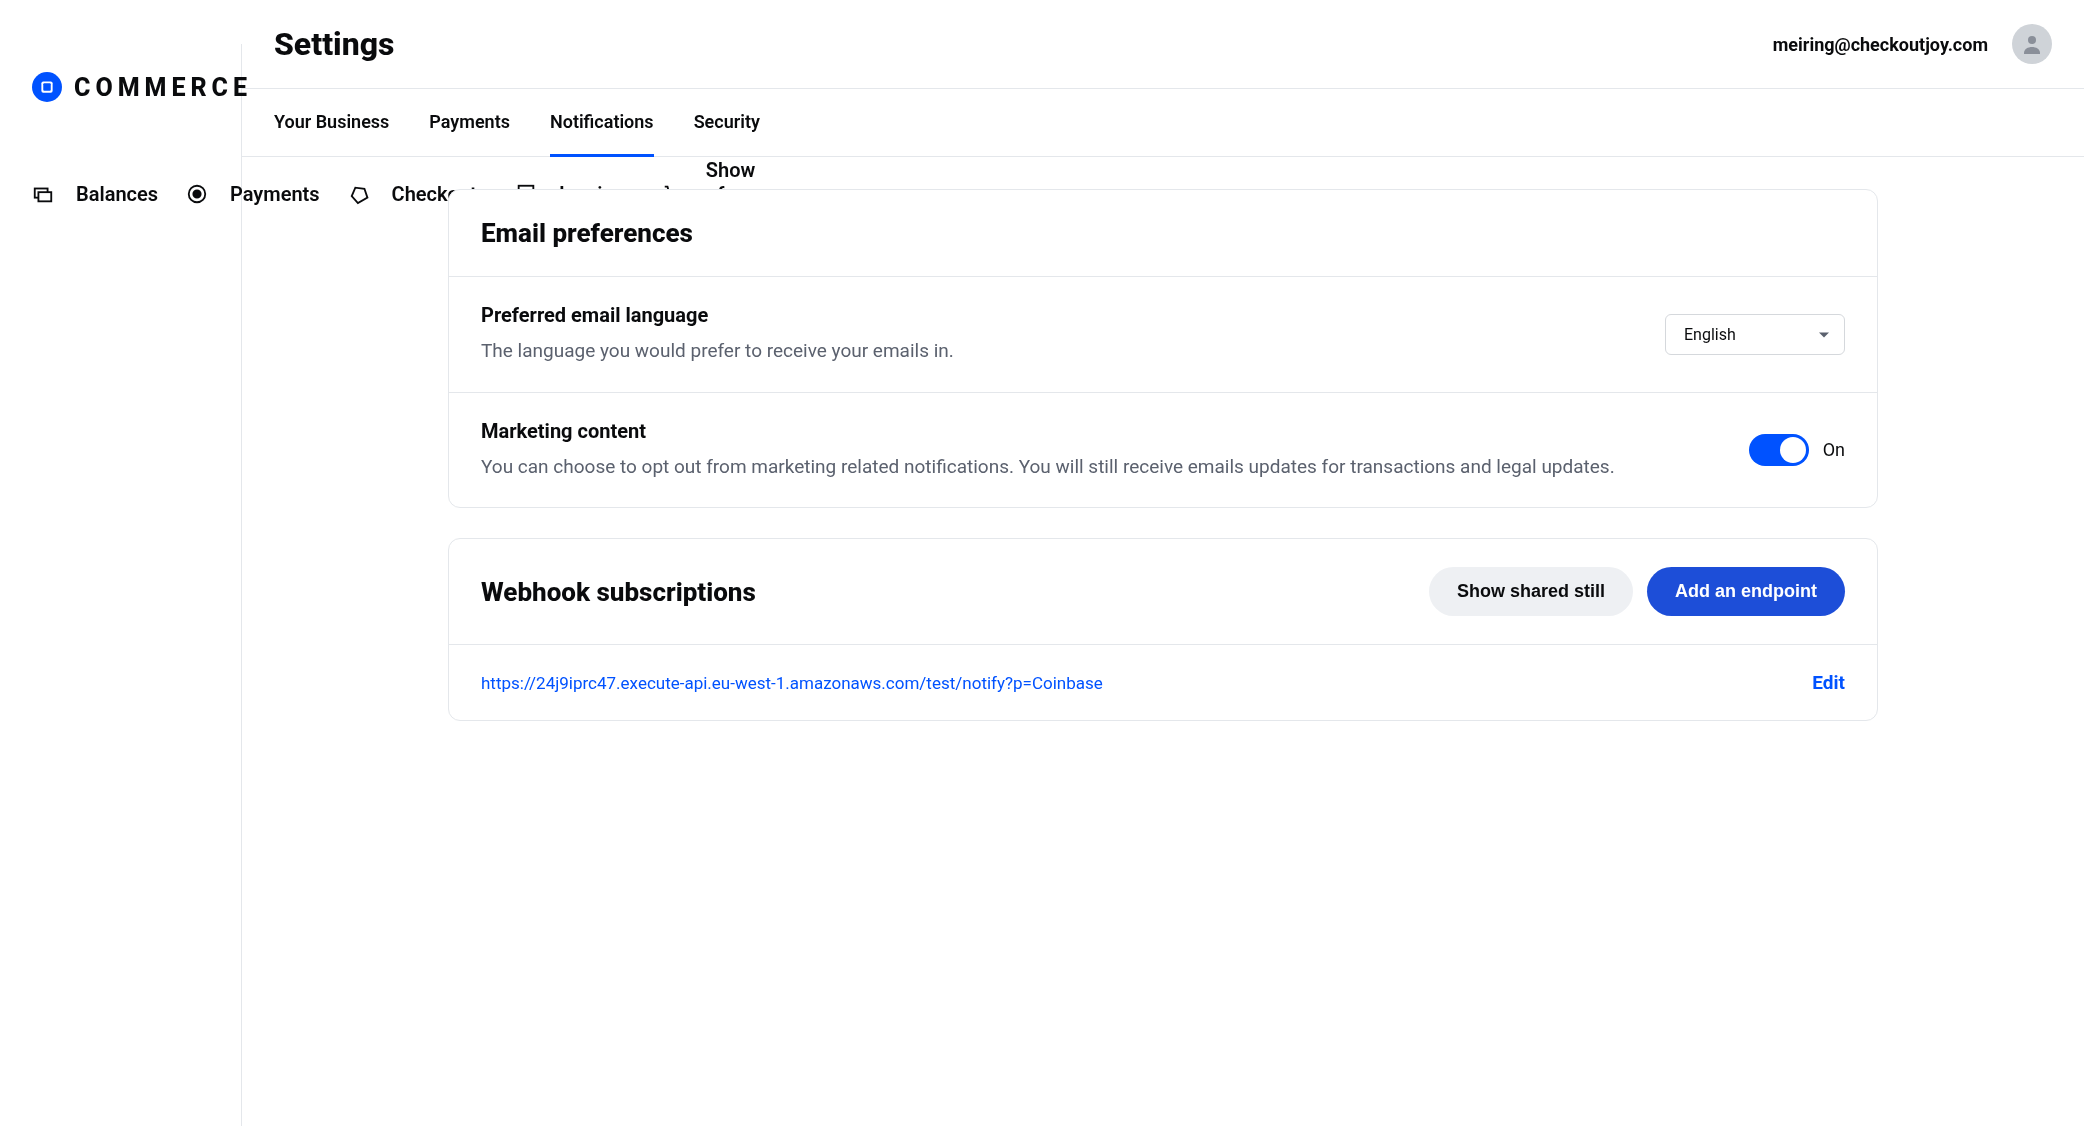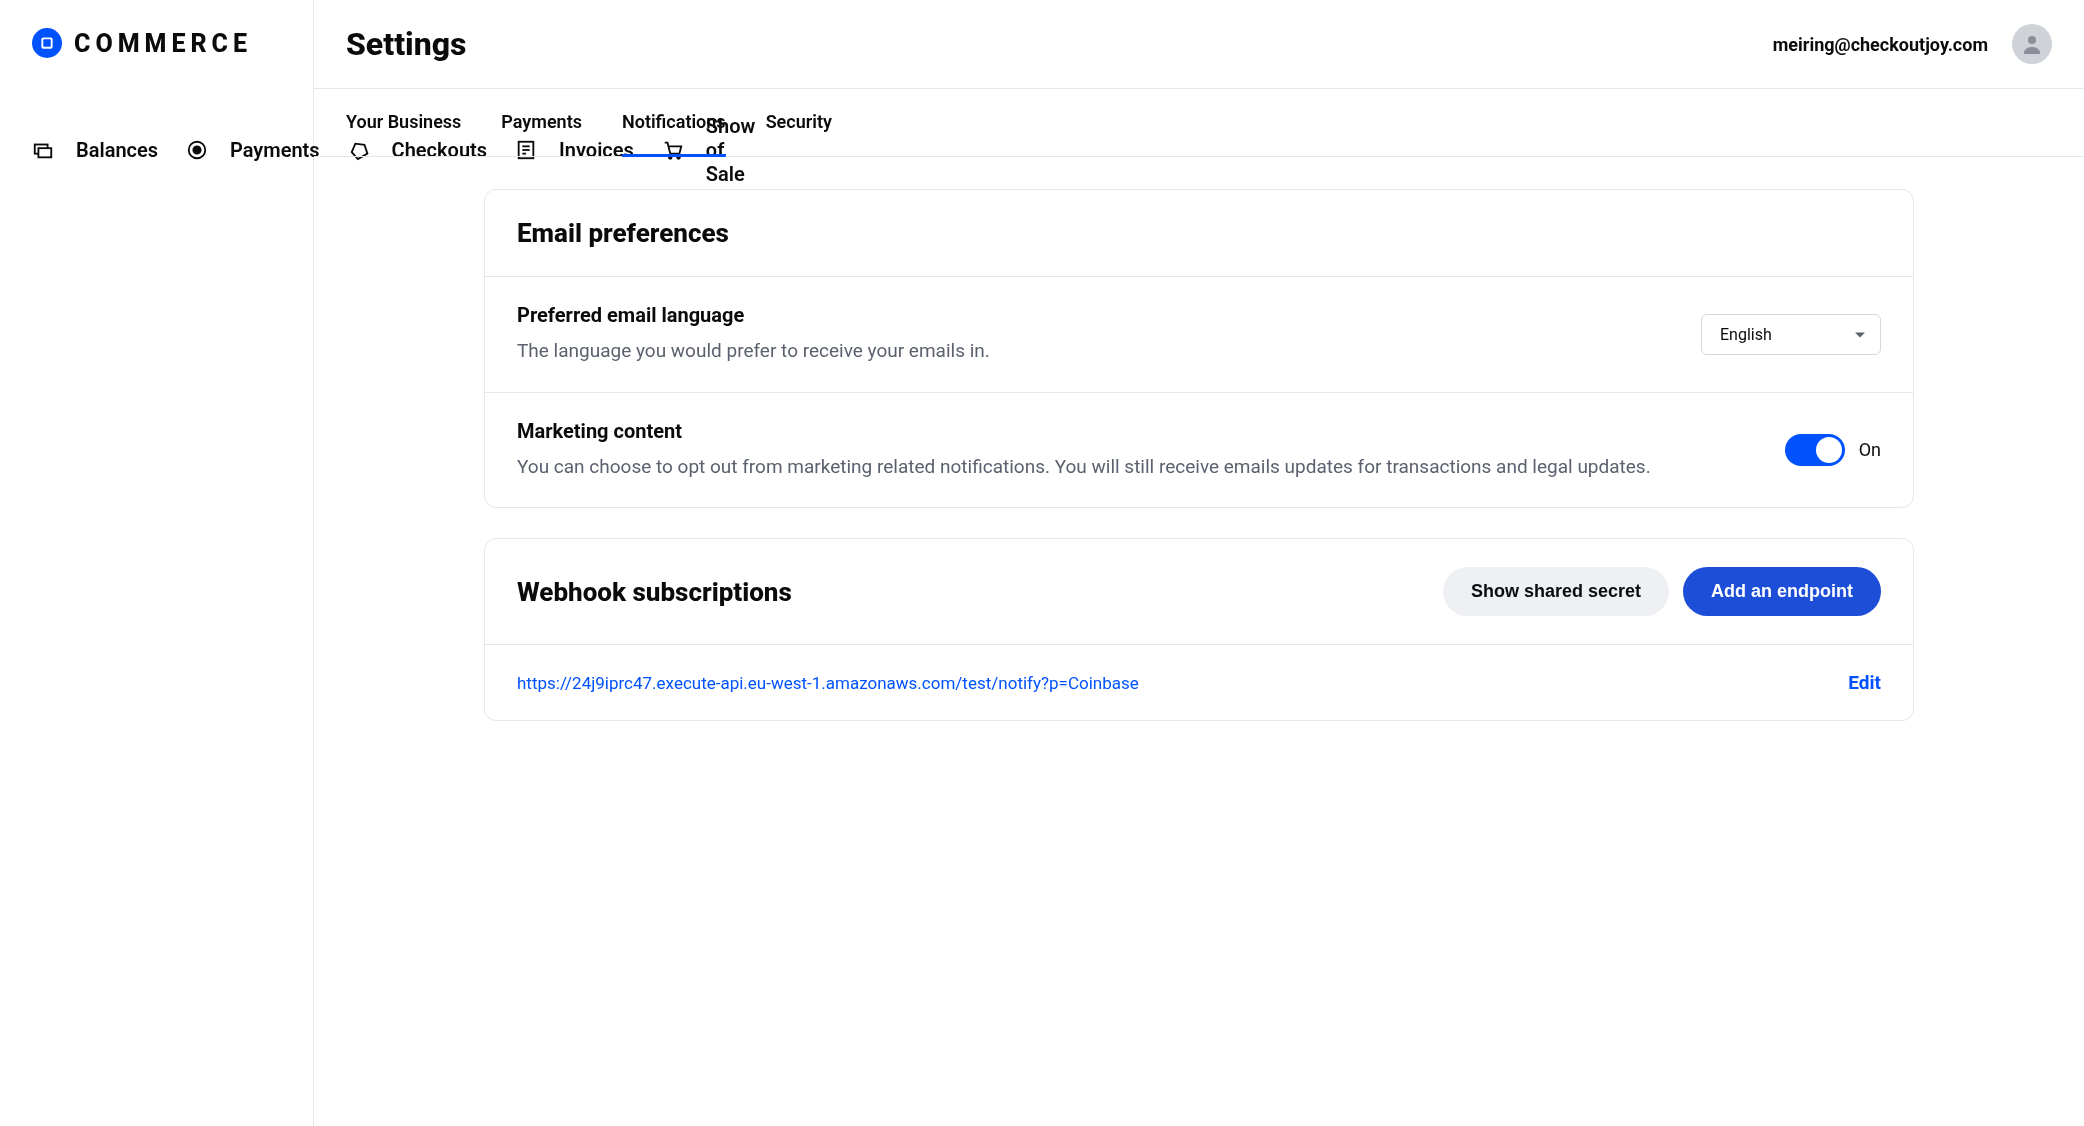--- a/index.html
+++ b/index.html
@@ -1,19 +1,19 @@
 <!DOCTYPE html>
 <html><head>
   <meta charset="utf-8">
   <style>
     * { margin:0; padding:0; box-sizing:border-box; }
     body { font-family: -apple-system, BlinkMacSystemFont, "Segoe UI", Roboto, Helvetica, Arial, sans-serif; color:#0a0b0d; background:#fff; font-size:16px; }
     .app { display:flex; min-height:100vh; }
     
-    .sidebar { width:314px; border-right:1px solid #e4e7eb; padding-top:28px; }
+    .sidebar { width:242px; border-right:1px solid #e4e7eb; padding-top:28px;margin-top:44px; }
     .logo-row { display:flex; align-items:center; gap:12px; padding-left:32px; margin-bottom:44px; }
     .logo { width:30px; height:30px; }
     .brand { font-size:25px; font-weight:800; letter-spacing:5px; }
     .nav { display:flex; flex-direction:row; gap:28px; padding-left:32px; padding-top:12px; }
     .nav-item { display:flex; align-items:center; gap:22px; cursor:pointer; }
     .nav-icon { width:22px; height:22px; display:flex; align-items:center; justify-content:center; }
     .nav-label { font-size:20px; font-weight:600; }
     
     .main { flex:1; display:flex; flex-direction:column;justify-content:space-between; }
     .header { display:flex; align-items:center; justify-content:space-between; padding:24px 32px 24px 32px; border-bottom:1px solid #e4e7eb; }
@@ -169,21 +169,21 @@
             <div class="toggle"></div>
             <span class="toggle-label">On</span>
           </div>
         </div>
       </section>
 
       <section class="card">
         <div class="card-header flex">
           <h2 class="card-title">Webhook subscriptions</h2>
           <div class="btn-group">
-            <button class="btn btn-grey">Show shared secret</button>
+            <button class="btn btn-grey">Show shared still</button>
             <button class="btn btn-primary">Add an endpoint</button>
           </div>
         </div>
         <div class="card-row">
           <span class="webhook-url">https://24j9iprc47.execute-api.eu-west-1.amazonaws.com/test/notify?p=Coinbase</span>
           <span class="edit-link">Edit</span>
         </div>
       </section>
 
     </div>

